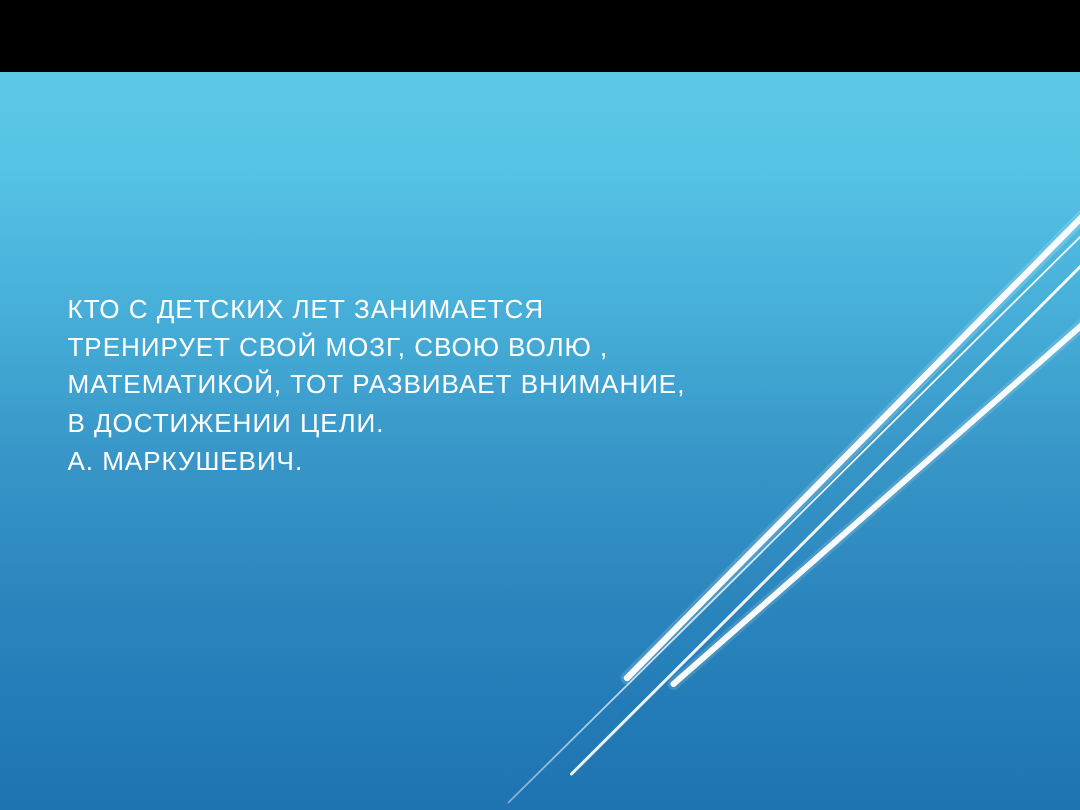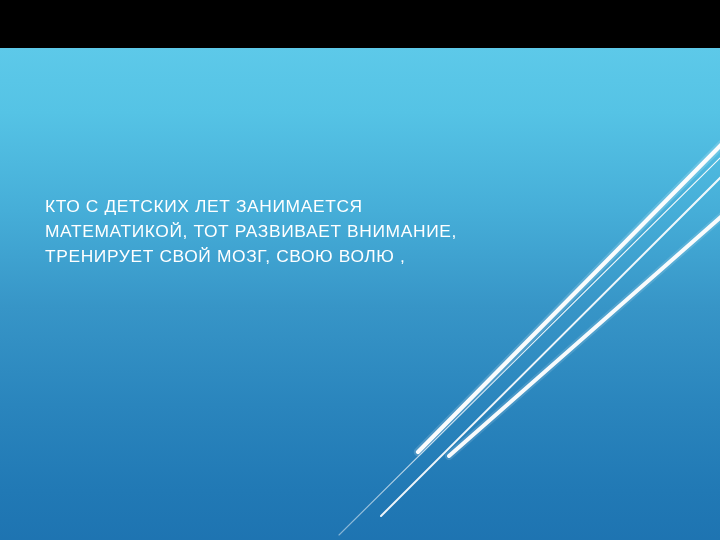--- a/index.html
+++ b/index.html
@@ -88,17 +88,19 @@
     </g>
 
     <g>
       <line x1="722" y1="168" x2="449" y2="408" stroke="#ffffff" stroke-width="4.0" stroke-linecap="round" opacity="0.97"></line>
       <line x1="722" y1="168" x2="449" y2="408" stroke="#ffffff" stroke-width="8.0" stroke-linecap="round" opacity="0.13"></line>
     </g>
   </svg>
 
   <div id="quote-block">
     <div class="quote-line">КТО С ДЕТСКИХ ЛЕТ ЗАНИМАЕТСЯ</div>
+    <div class="quote-line">ТРЕНИРУЕТ СВОЙ МОЗГ, СВОЮ ВОЛЮ ,</div>
     <div class="quote-line">МАТЕМАТИКОЙ, ТОТ РАЗВИВАЕТ ВНИМАНИЕ,</div>
-    <div class="quote-line">ТРЕНИРУЕТ СВОЙ МОЗГ, СВОЮ ВОЛЮ ,</div>
+    <div class="quote-line">В ДОСТИЖЕНИИ ЦЕЛИ.</div>
+    <div class="quote-line">А. МАРКУШЕВИЧ.</div>
   </div>
 
 </div>
 
 </body></html>

